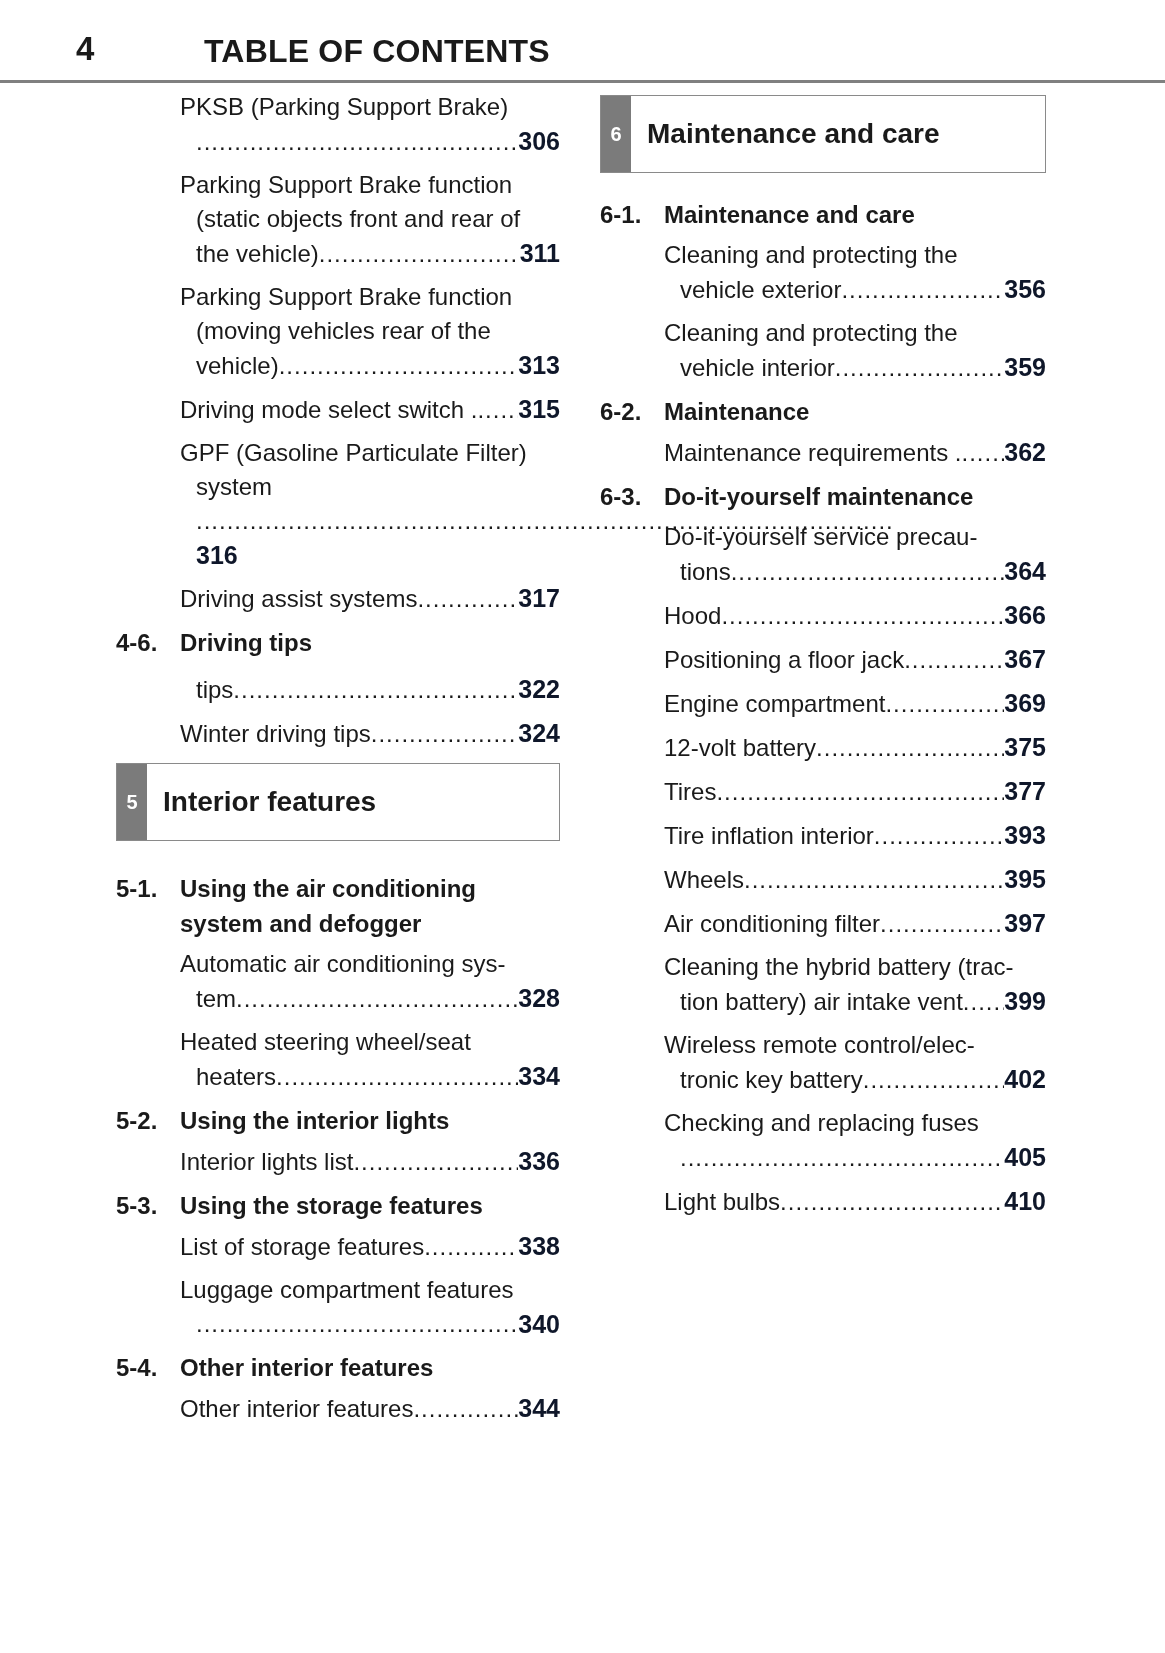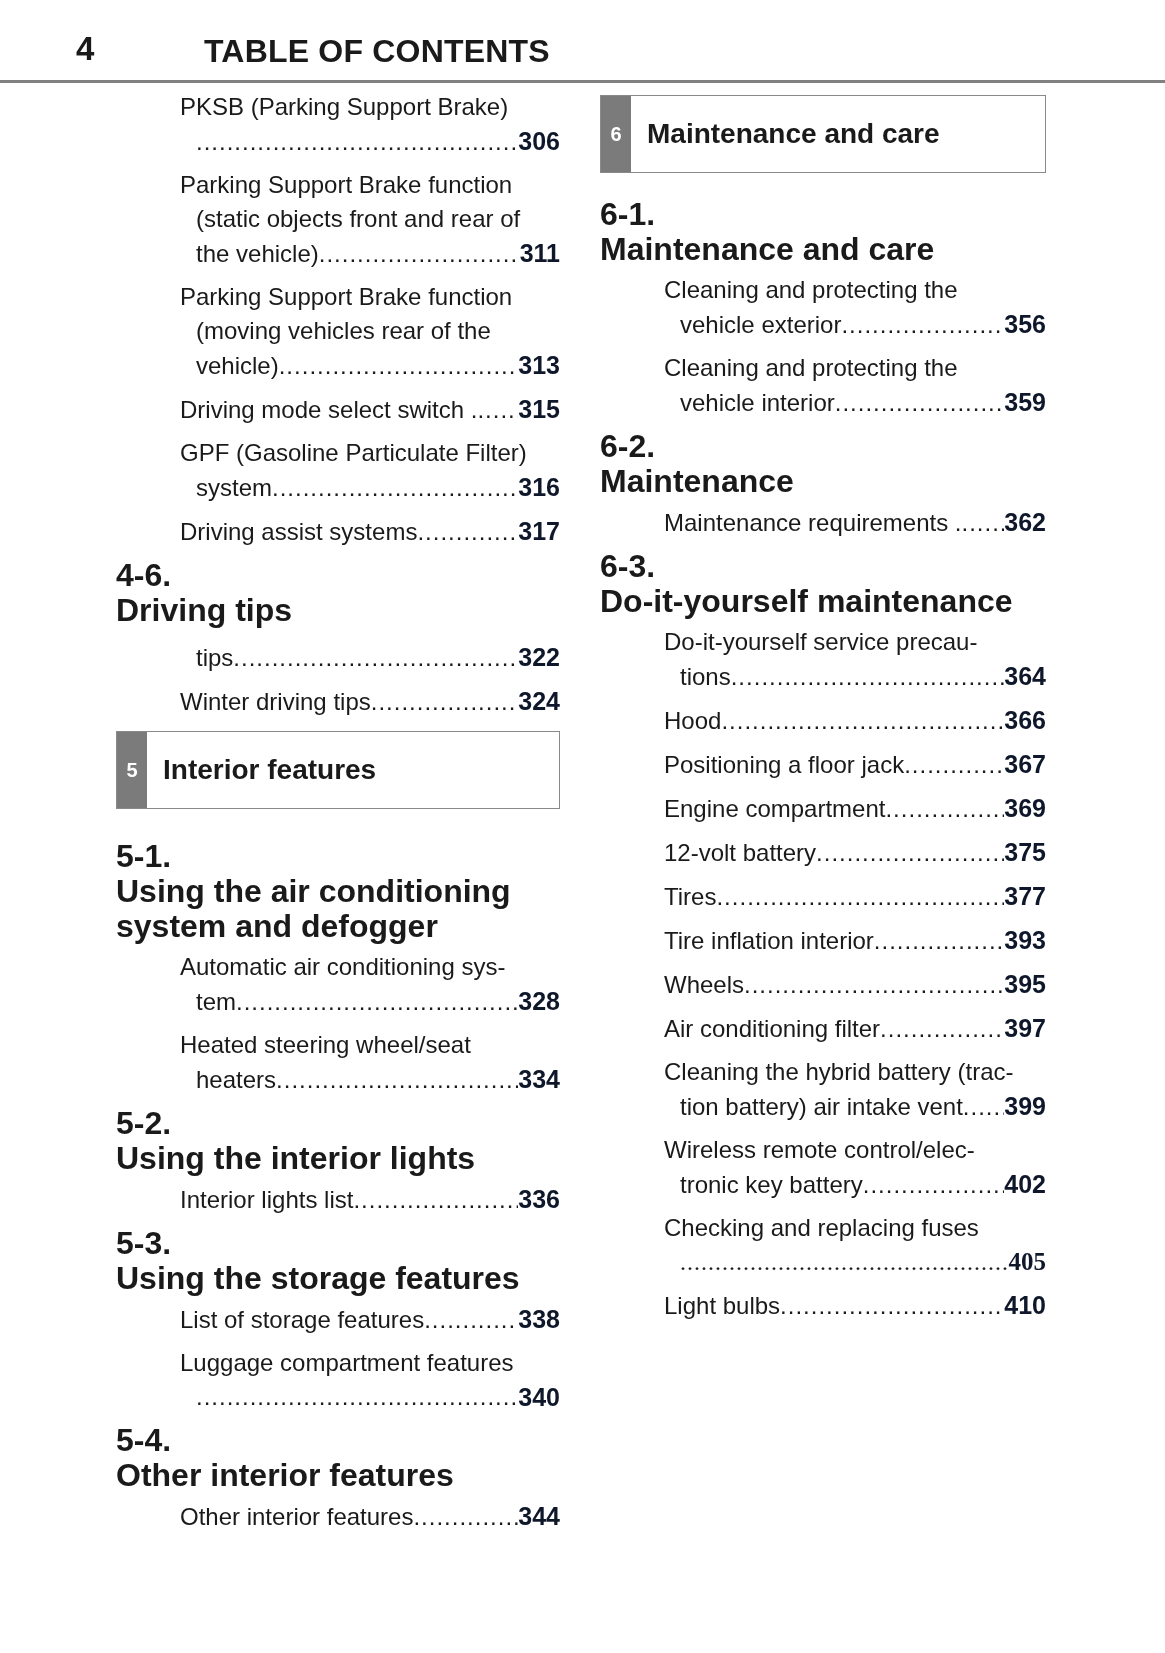--- a/index.html
+++ b/index.html
@@ -9,21 +9,21 @@
   .page-title { position: absolute; left: 204px; top: 33px; font-size: 32px; font-weight: bold; letter-spacing: 0.2px; }
   .col { position: absolute; top: 90px; }
   .col-left { left: 116px; width: 444px; }
   .col-right { left: 600px; width: 446px; }
   .entry { position: relative; font-size: 24px; line-height: 34px; margin-bottom: 9px; padding-left: 64px; }
   .entry .line1 { display: block; }
   .entry .row { display: flex; align-items: baseline; }
   .dots { flex: 1; overflow: hidden; white-space: nowrap; letter-spacing: 1px; }
   .dots::after { content: "..........................................................................................."; }
   .pg { color: #0f172a; font-weight: bold; font-size: 25px; }
-  .sub { font-size: 32px; font-weight: bold; line-height: 35px; margin: 8px 0 6px; display: flex; flex-direction: column; }
+  .sub { font-size: 24px; font-weight: bold; line-height: 35px; margin: 8px 0 6px; display: flex; }
   .sub .num { width: 64px; flex: none; }
   .chapter { position: relative; height: 76px; border: 1.5px solid #8a8a8a; display: flex; align-items: center; margin: 12px 0 30px; }
   .chapter .tab { width: 30px; height: 100%; background: #7b7b7b; color: #fff; font-weight: bold; font-size: 20px; display: flex; align-items: center; justify-content: center; }
   .chapter .ttl { font-size: 28px; font-weight: bold; margin-left: 16px; }
 </style>
 </head>
 <body>
 
 <div class="header">
   <span class="page-num">4</span>
@@ -60,21 +60,21 @@
       </div>
       <div class="entry">
         <div class="row">
           <span>Driving mode select switch .</span>
           <span class="dots"></span>
           <span class="pg">315</span>
         </div>
       </div>
       <div class="entry">
         <span class="line1">GPF (Gasoline Particulate Filter)</span>
-        <div class="row" style="padding-left: 16px;">
+        <div class="row" style="padding-left: 16px; flex-direction: column;">
           <span>system </span>
           <span class="dots"></span>
           <span class="pg">316</span>
         </div>
       </div>
       <div class="entry">
         <div class="row">
           <span>Driving assist systems </span>
           <span class="dots"></span>
           <span class="pg">317</span>
@@ -296,21 +296,21 @@
       <div class="entry">
         <span class="line1">Wireless remote control/elec-</span>
         <div class="row" style="padding-left: 16px; text-align: right;">
           <span>tronic key battery </span>
           <span class="dots"></span>
           <span class="pg">402</span>
         </div>
       </div>
       <div class="entry">
         <span class="line1">Checking and replacing fuses</span>
-        <div class="row" style="padding-left: 16px; font-family: Liberation Serif, serif;">
+        <div class="row" style="padding-left: 16px;">
           <span></span>
           <span class="dots"></span>
           <span class="pg">405</span>
         </div>
       </div>
       <div class="entry">
         <div class="row">
           <span>Light bulbs </span>
           <span class="dots"></span>
           <span class="pg">410</span>

